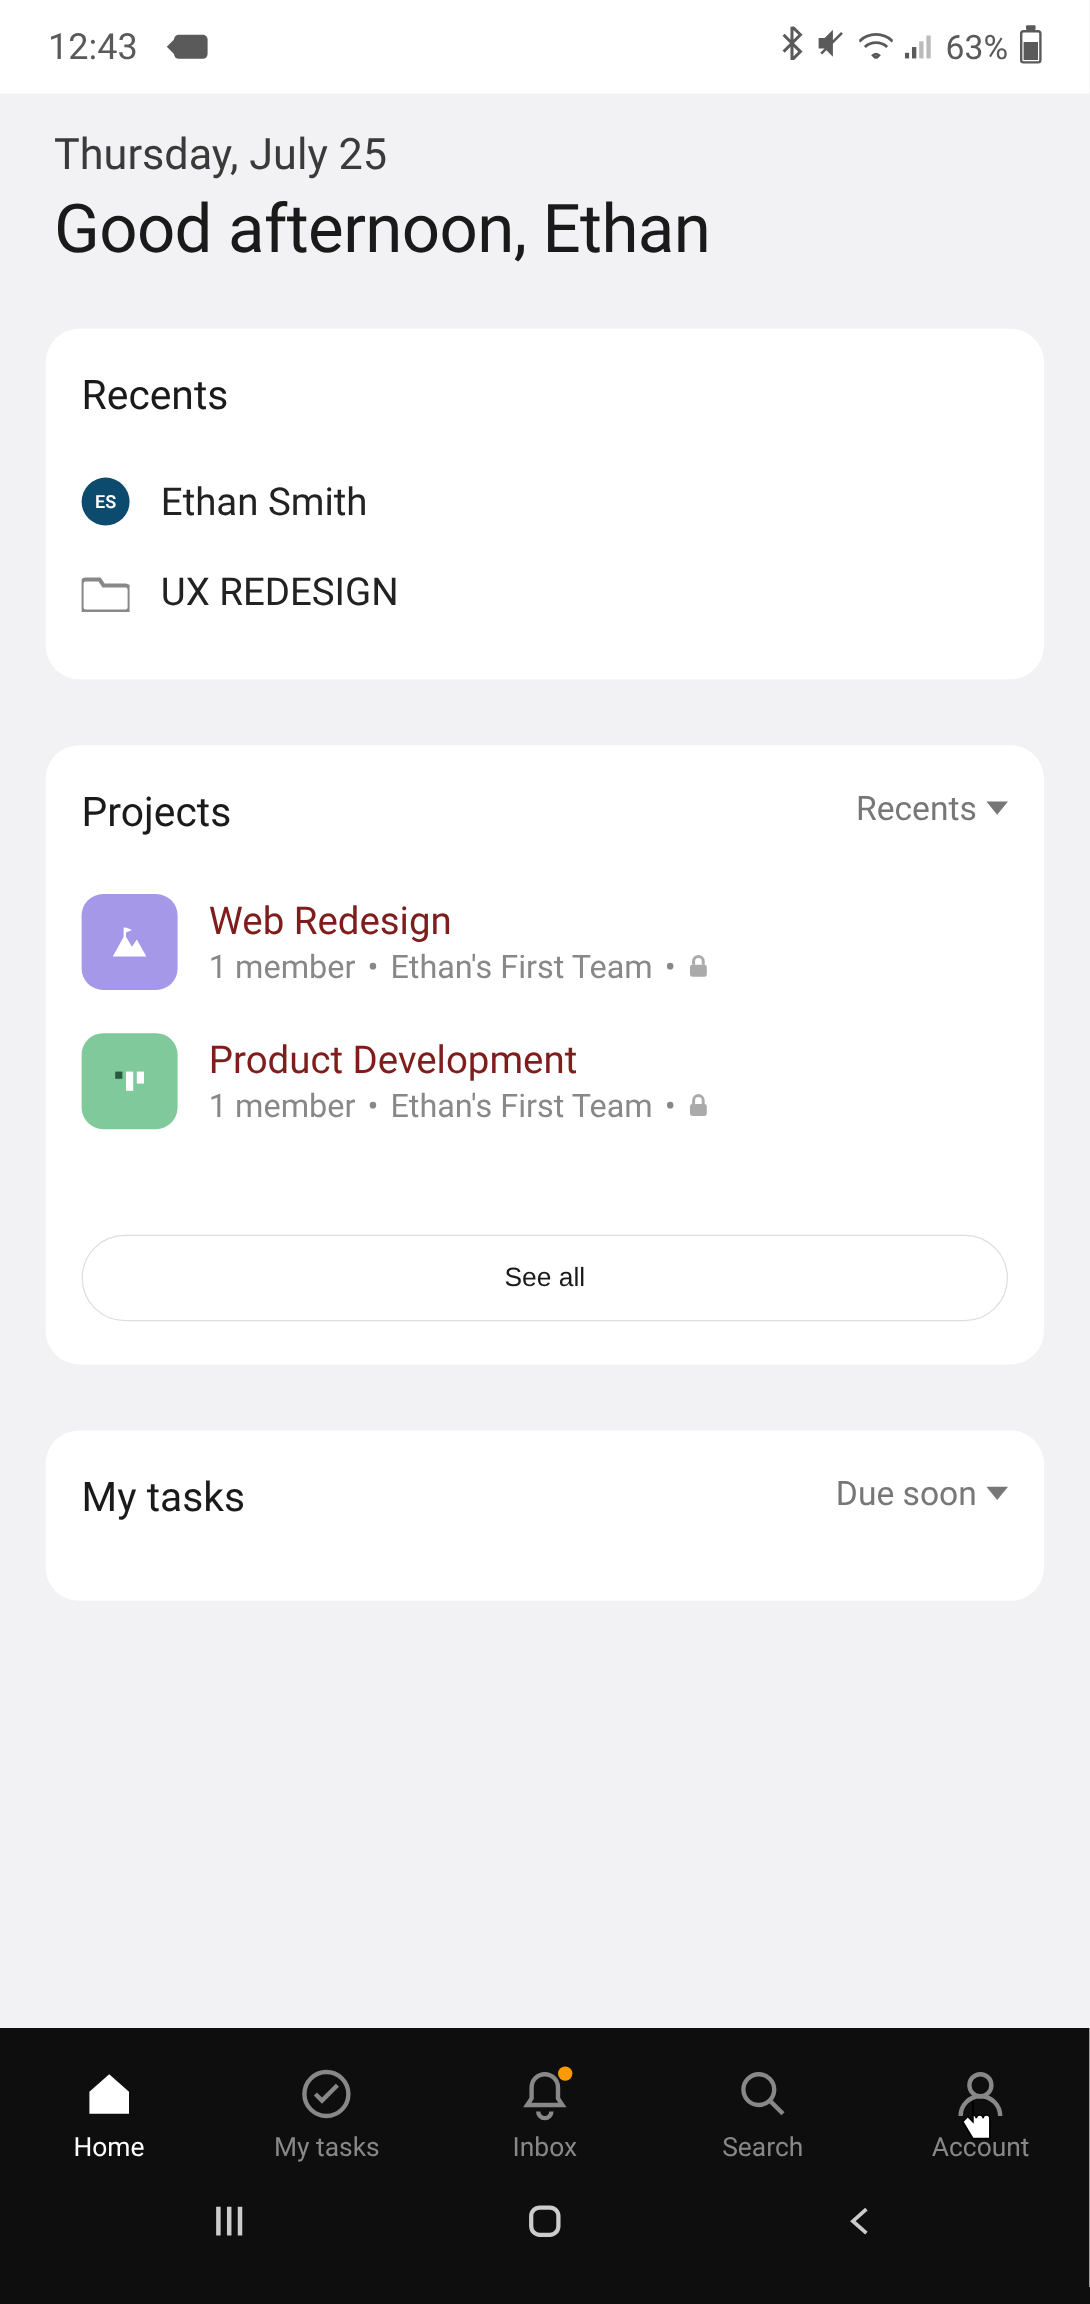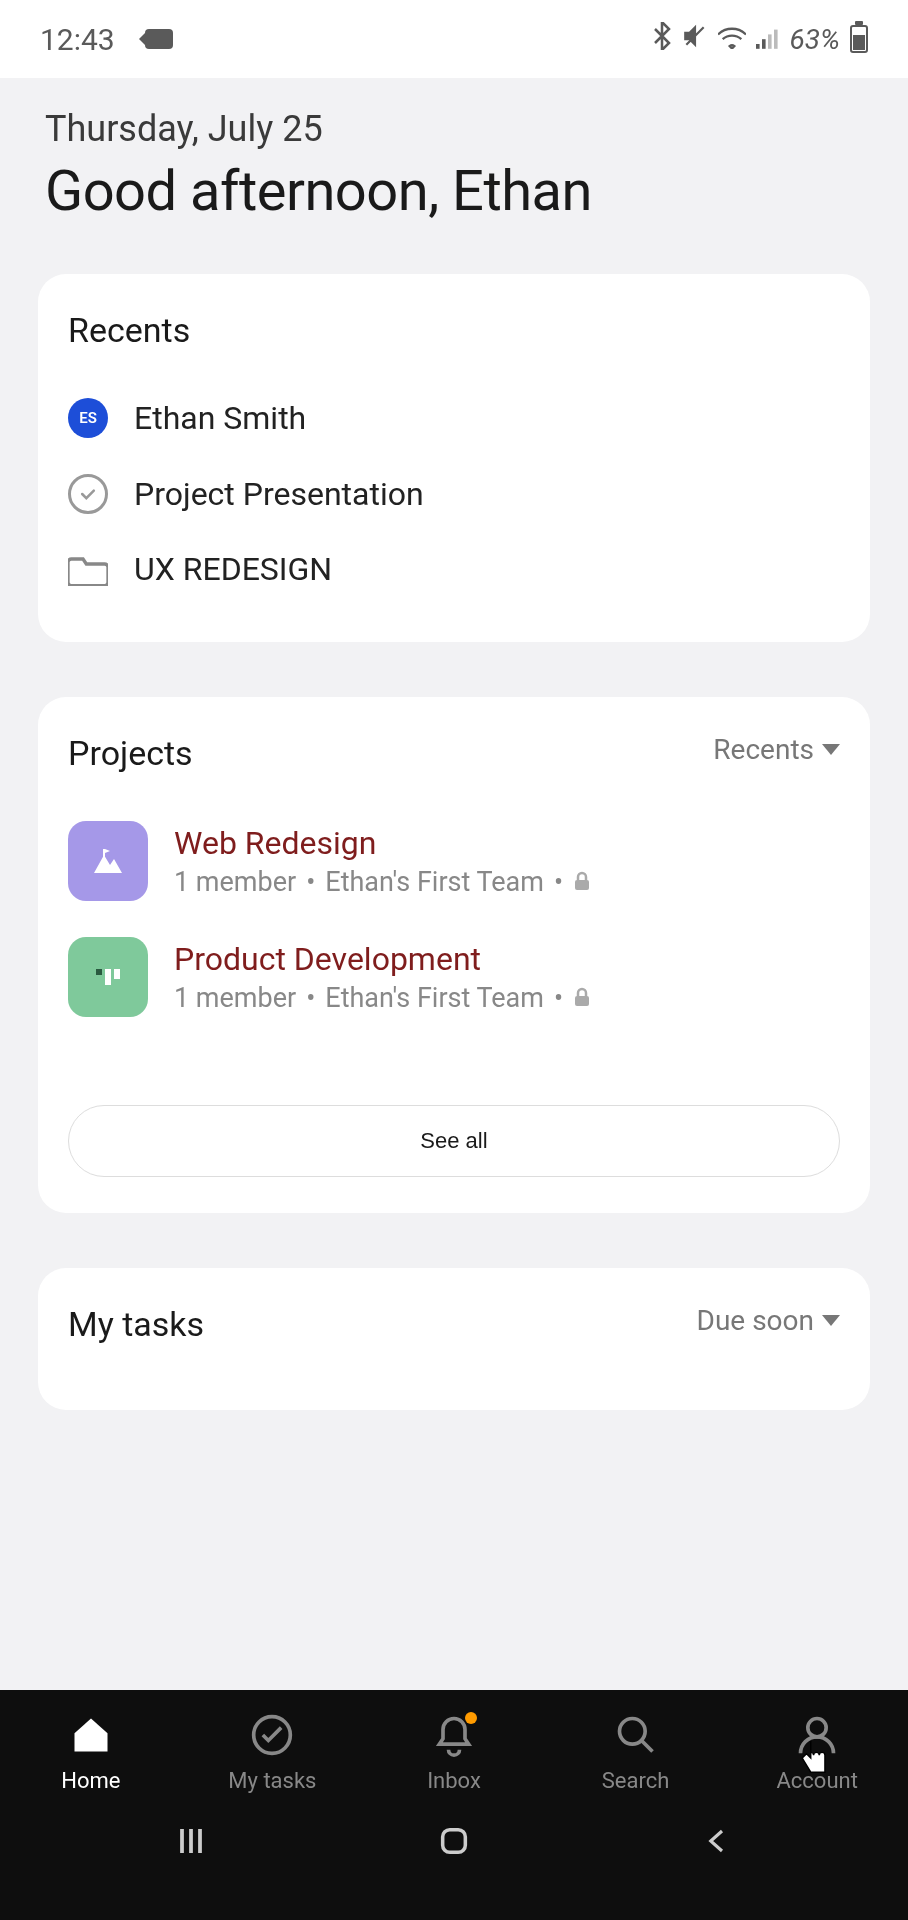--- a/index.html
+++ b/index.html
@@ -18,21 +18,21 @@
       height: 78px;
       display: flex;
       align-items: center;
       justify-content: space-between;
       padding: 0 40px;
       background: #fff;
       color: #5a5a5a;
       font-size: 30px;
     }
     .status-left { display: flex; align-items: center; gap: 30px; }
-    .status-right { display: flex; align-items: center; gap: 10px; font-size: 28px; font-style: italic; }
+    .status-right { display: flex; align-items: center; gap: 10px; font-size: 28px; }
     .camera-icon { width: 28px; height: 20px; background: #5a5a5a; border-radius: 4px; position:relative; }
     .camera-icon::after { content:''; position:absolute; right:100%; top:50%; transform:translateY(-50%); width:0;height:0;border-top:6px solid transparent;border-bottom:6px solid transparent;border-right:6px solid #5a5a5a;}
     .battery-icon { width: 18px; height: 28px; border: 2px solid #5a5a5a; border-radius: 3px; position:relative; display:inline-block; }
     .battery-icon::before{content:'';position:absolute;top:-6px;left:50%;transform:translateX(-50%);width:8px;height:4px;background:#5a5a5a;border-radius:1px;}
     .battery-icon::after{content:'';position:absolute;bottom:1px;left:1px;right:1px;height:63%;background:#5a5a5a;}
 
     
     .header {
       padding: 30px 45px 50px 45px;
     }
@@ -48,21 +48,21 @@
     }
     .card-title { font-size: 34px; font-weight: 400; color: #1a1a1a; margin-bottom: 30px; }
     .card-header-row { display: flex; justify-content: space-between; align-items: flex-start; margin-bottom: 30px; }
     .card-header-row .card-title { margin-bottom: 0; }
     .sort-btn { display: flex; align-items: center; gap: 8px; color: #777; font-size: 28px; cursor: pointer; }
     .chev-down { width:0;height:0;border-left:9px solid transparent;border-right:9px solid transparent;border-top:11px solid #777;}
 
     
     .recent-item { display: flex; align-items: center; gap: 26px; padding: 18px 0; cursor: pointer; }
     .recent-label { font-size: 32px; color: #222; }
-    .avatar-es { width: 40px; height: 40px; border-radius: 50%; background: #1d4ed8; color: #fff; display:flex;align-items:center;justify-content:center;font-size:15px;font-weight:600; }
+    .avatar-es { width: 40px; height: 40px; border-radius: 50%; background: #0c4a6e; color: #fff; display:flex;align-items:center;justify-content:center;font-size:15px;font-weight:600; }
     .check-circle { width: 40px; height: 40px; border-radius: 50%; border: 3px solid #999; display:flex;align-items:center;justify-content:center; }
     .check-circle svg { width: 20px; height: 20px; }
     .folder-ic { width: 40px; height: 34px; position:relative; }
     .folder-ic svg { width: 100%; height: 100%; }
 
     
     .project-item { display:flex; align-items:center; gap: 26px; padding: 18px 0; cursor:pointer; }
     .project-icon { width: 80px; height: 80px; border-radius: 18px; display:flex;align-items:center;justify-content:center; flex-shrink:0; }
     .project-icon.purple { background: #a598e8; }
     .project-icon.green { background: #7fc99b; }
@@ -89,21 +89,21 @@
     .bottom-nav {
       position: absolute;
       bottom: 0;
       left: 0;
       right: 0;
       height: 230px;
       background: #0e0e0e;
       display:flex;
       flex-direction:column;
     }
-    .nav-row { display:flex; justify-content:center; align-items:center; padding-top: 22px; }
+    .nav-row { display:flex; justify-content:center; align-items:center; padding-top: 32px; }
     .nav-item { display:flex; flex-direction:column; align-items:center; gap:10px; color:#888; cursor:pointer; width:20%; }
     .nav-item.active { color:#fff; }
     .nav-icon { width: 46px; height: 46px; display:flex;align-items:center;justify-content:center; position:relative; }
     .nav-label { font-size: 22px; }
     .notif-dot { position:absolute; top:0; right:0; width:12px; height:12px; background:#ff9b00; border-radius:50%; }
 
     .sys-nav { display:flex; justify-content:space-around; align-items:center; padding: 28px 60px 20px; }
     .sys-nav-item { color:#ccc; cursor:pointer; width: 50px; height: 40px; display:flex;align-items:center;justify-content:center;}
 
     .cursor-hand { position:absolute; width:34px; height:40px; }
@@ -151,28 +151,20 @@
 </div>
 
 <div class="card">
   <div class="card-title">Recents</div>
 
   <div class="recent-item">
     <div class="avatar-es">ES</div>
     <div class="recent-label">Ethan Smith</div>
   </div>
 
-  <div class="recent-item">
-    <div class="check-circle">
-      <svg viewBox="0 0 24 24">
-          <path d="M5 12 L10 17 L19 8" stroke="#999" stroke-width="3" fill="none" stroke-linecap="round"></path>
-        </svg>
-    </div>
-    <div class="recent-label">Project Presentation</div>
-  </div>
 
   <div class="recent-item">
     <div class="folder-ic">
       <svg viewBox="0 0 24 20">
           <path d="M2 4 h7 l2 3 h11 a2 2 0 0 1 2 2 v9 a2 2 0 0 1 -2 2 H2 a2 2 0 0 1 -2 -2 V6 a2 2 0 0 1 2 -2 z" stroke="#888" stroke-width="2" fill="none"></path>
         </svg>
     </div>
     <div class="recent-label">UX REDESIGN</div>
   </div>
 </div>

